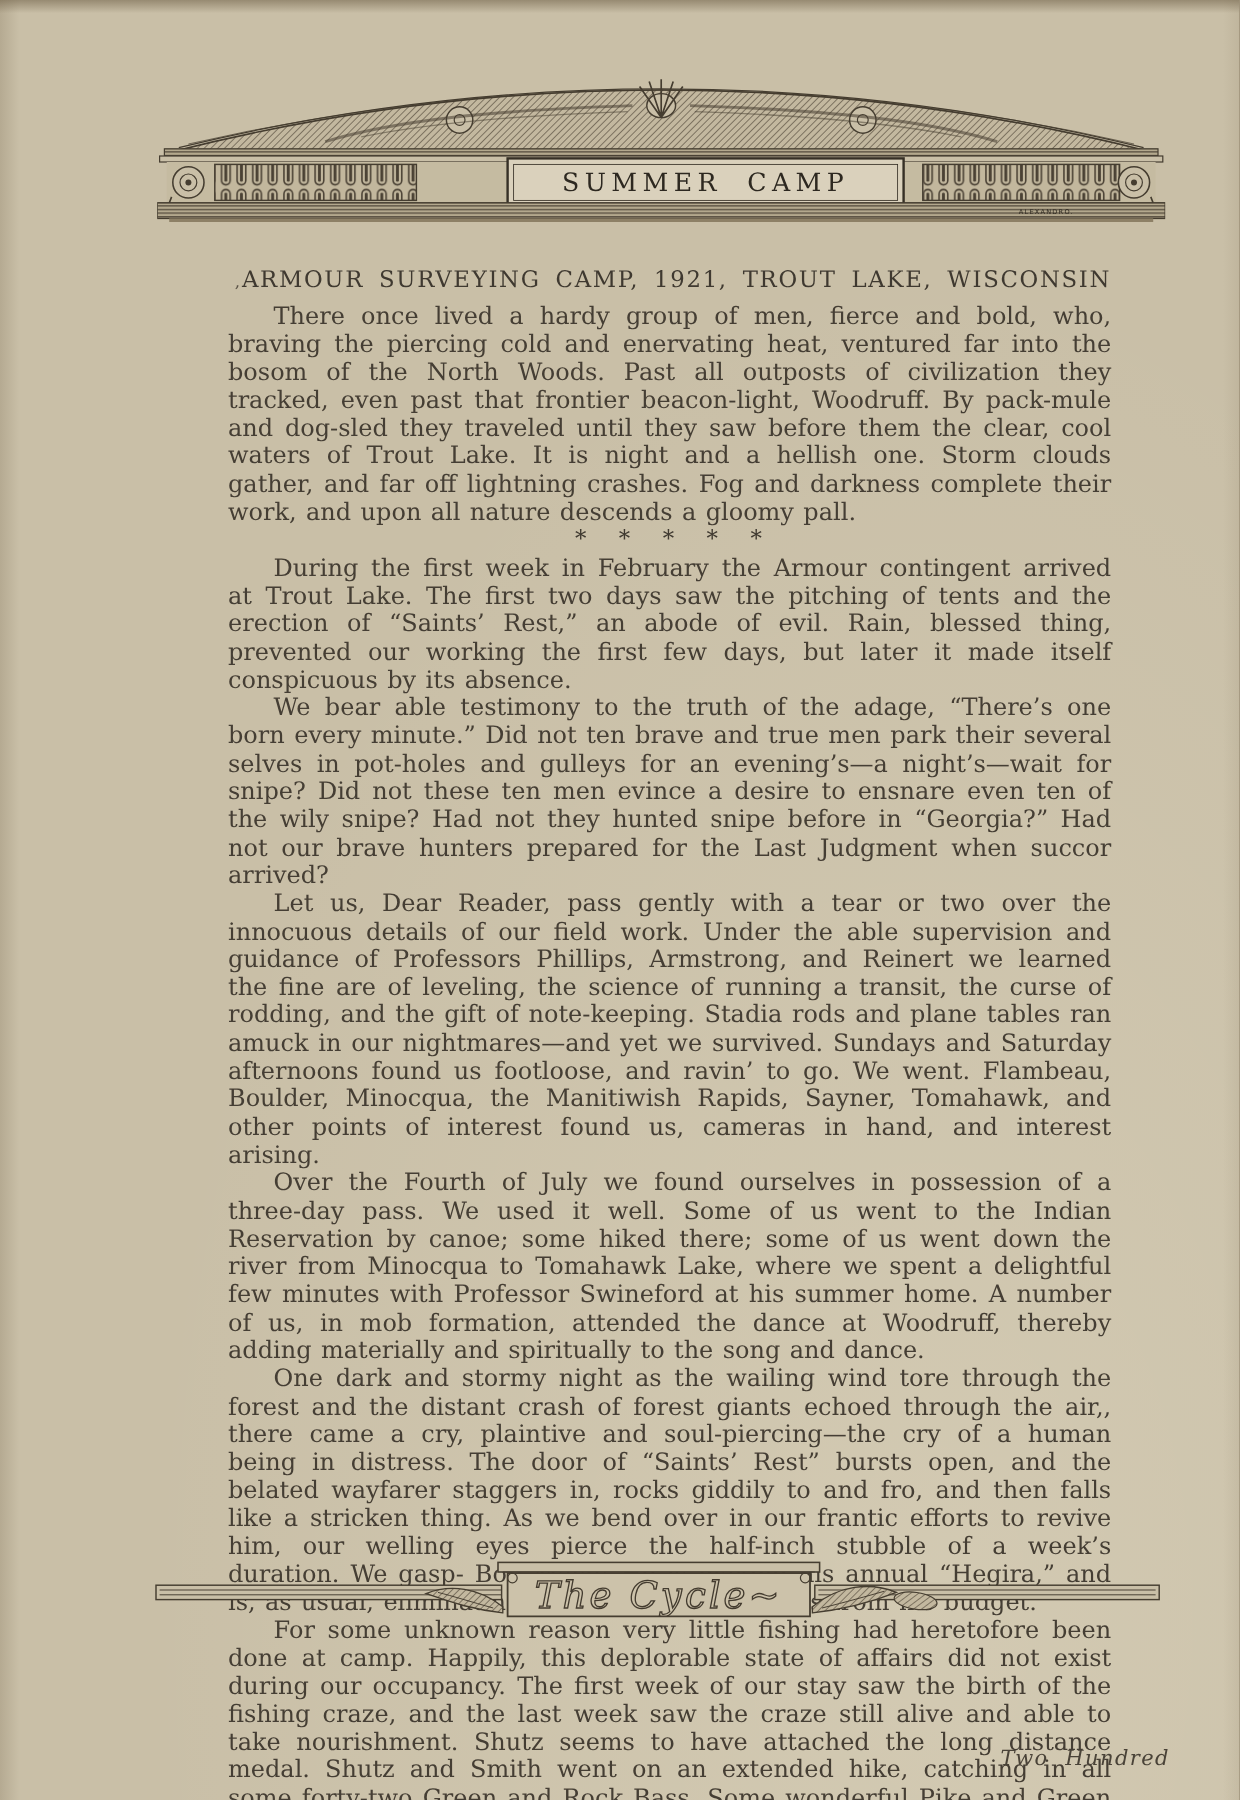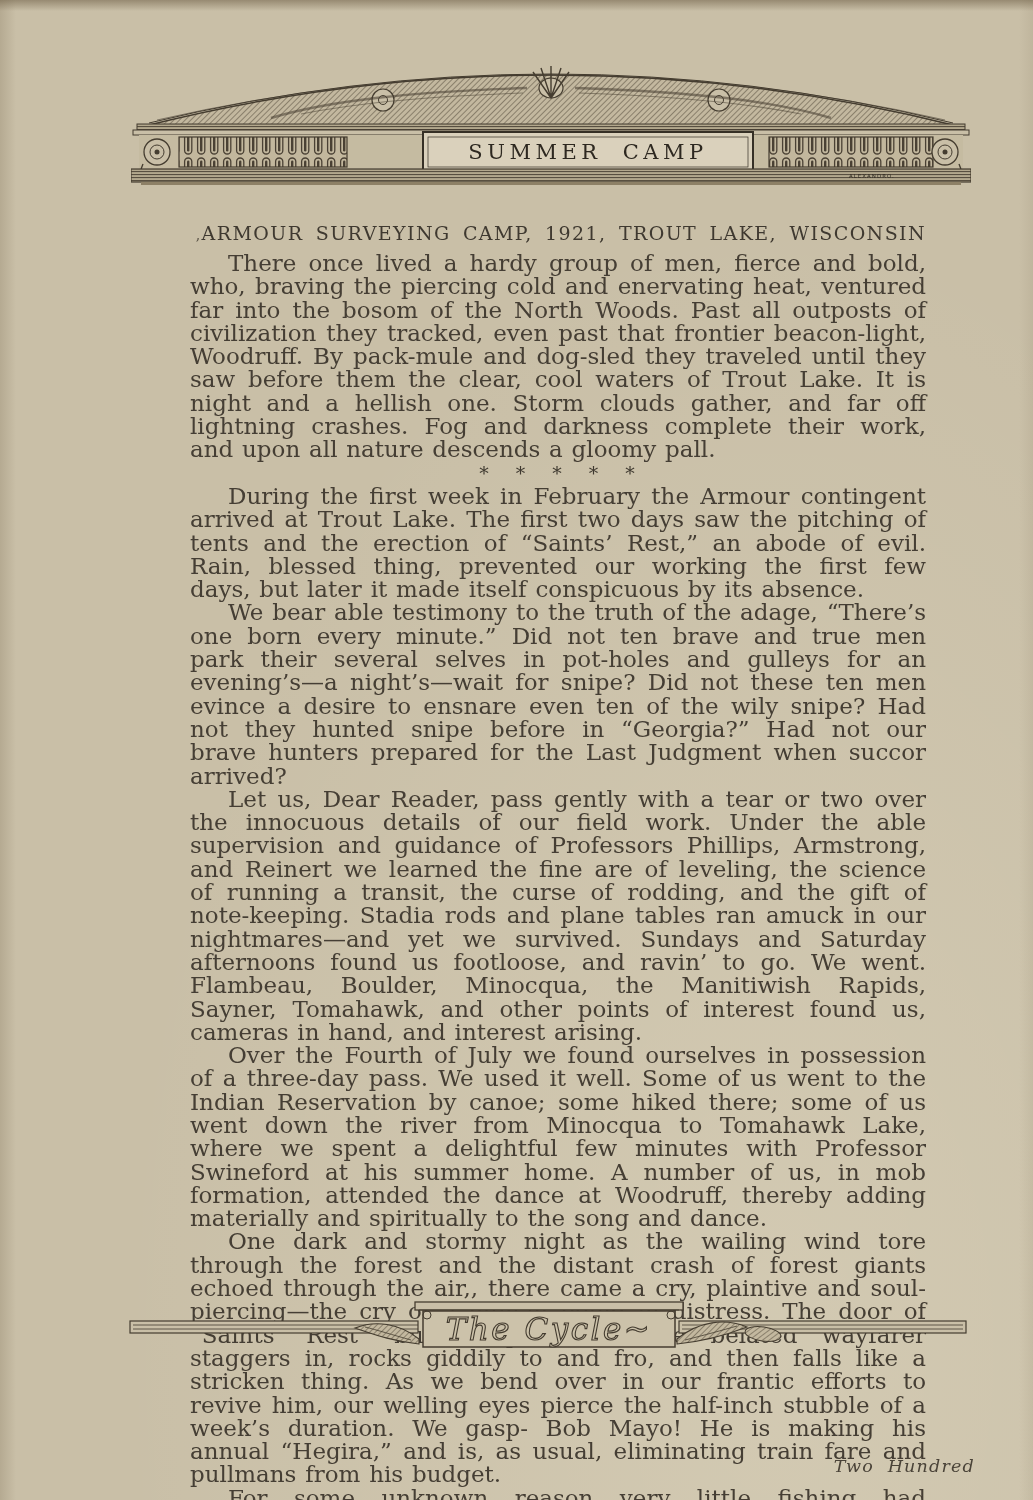--- a/index.html
+++ b/index.html
@@ -19,21 +19,21 @@
     position:absolute; left:190px; top:222px; width:736px;
   }
   .article-title {
     margin:0 0 8px 0; font-size:19px; font-weight:normal;
     letter-spacing:1.4px; word-spacing:5px; text-align:right; white-space:nowrap;
     color:#3f3930;
   }
   .ink-artifact { font-size:14px; color:#5a5246; }
   .body-par {
     margin:0; text-indent:38px; text-align:justify;
-    font-size:23px; line-height:23.3px; word-spacing:1.5px;
+    font-size:20px; line-height:23.3px; word-spacing:1.5px;
     color:#453e34;
   }
   .separator {
     text-align:center; font-size:19px; line-height:23.3px;
     word-spacing:17px; letter-spacing:2px; color:#3f3930;
   }
   .footer-wrap { position:absolute; left:127px; top:1297px; width:842px; height:66px; }
   .page-number {
     position:absolute; right:58px; top:1456px;
     font-style:italic; font-size:17.5px; letter-spacing:1.2px; word-spacing:7px;

